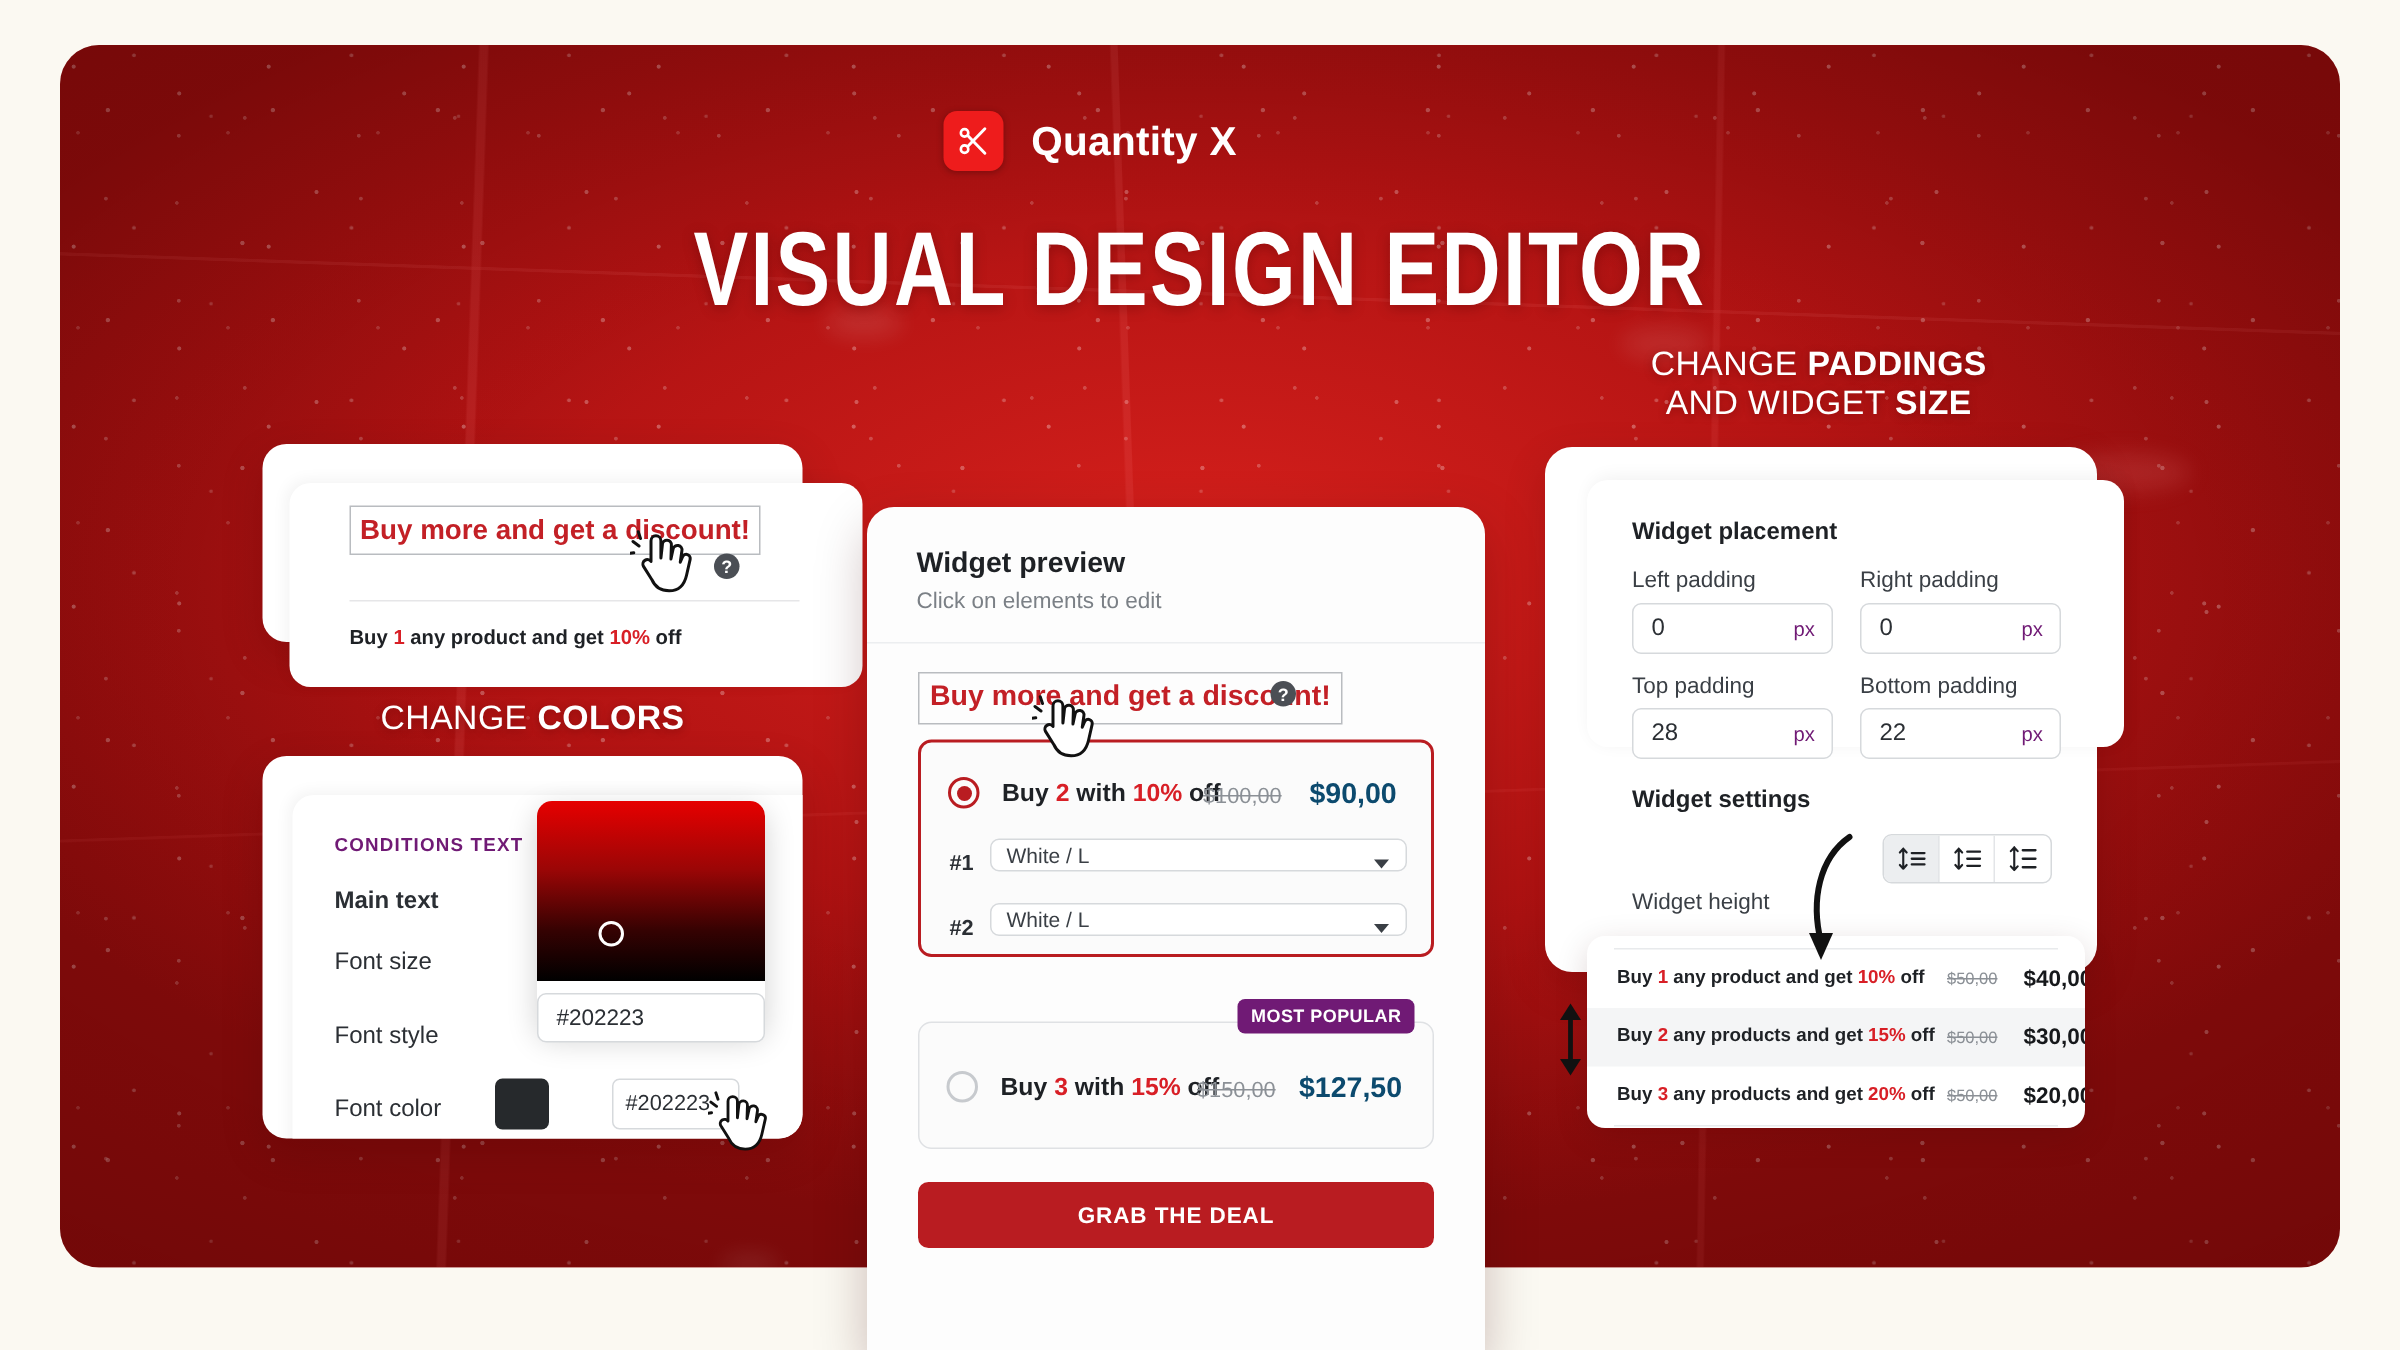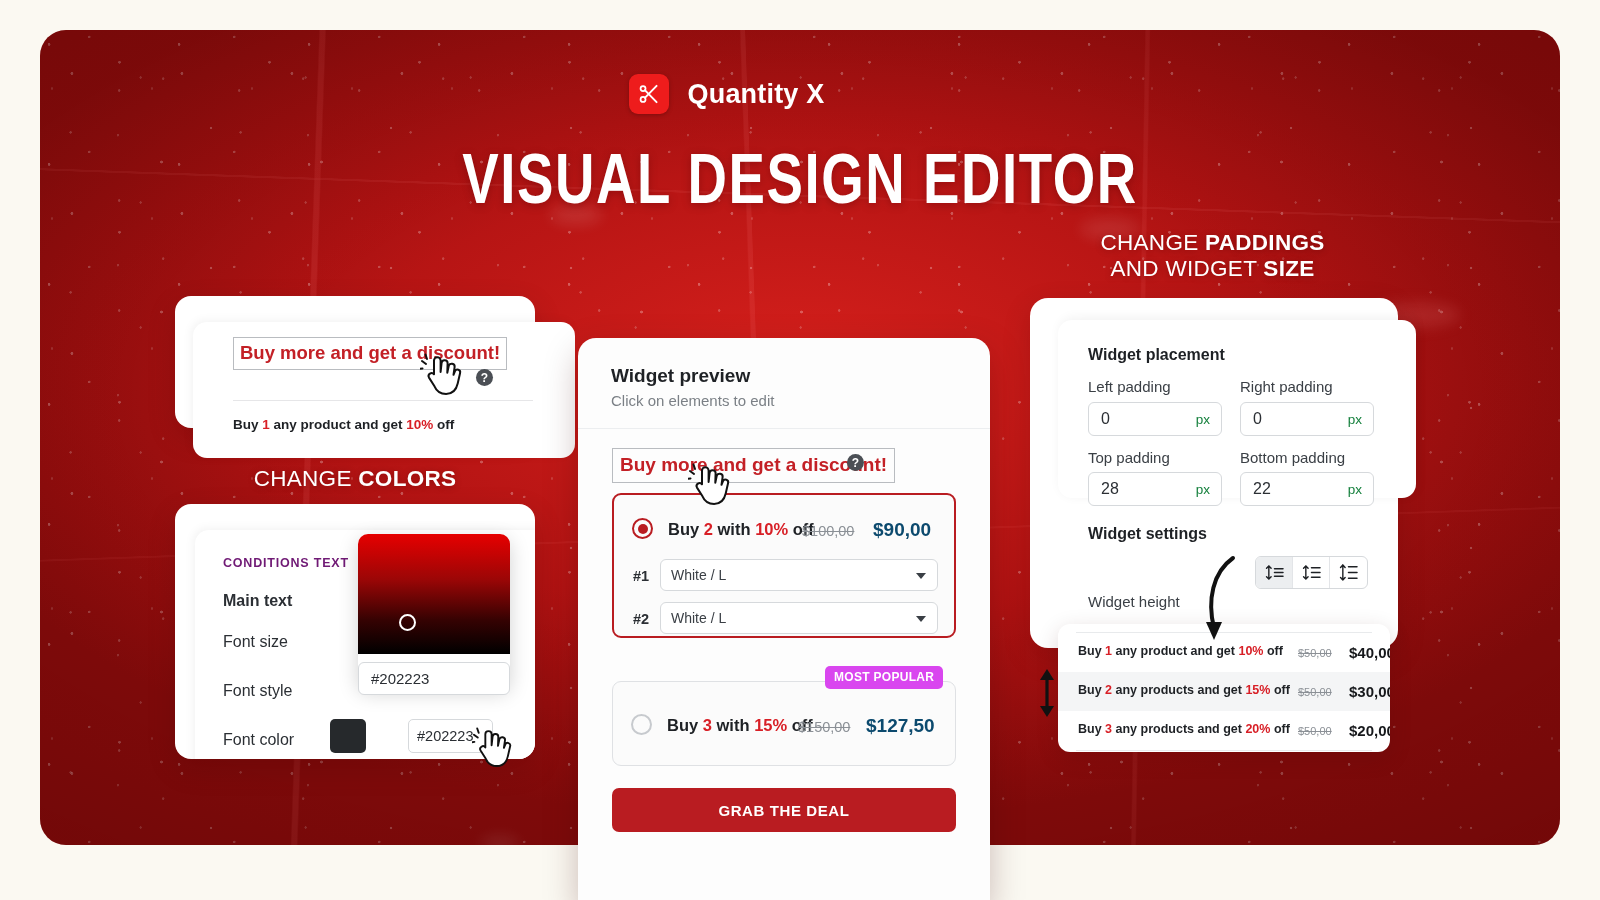--- a/index.html
+++ b/index.html
@@ -194,32 +194,32 @@
     border: 2px solid #b91c21; display: flex; align-items: center; justify-content: center;
   }
   .radio .dot { width: 10px; height: 10px; border-radius: 50%; background: #b91c21; }
   .radio.empty { border-color: #c7cace; }
   .tier-line { position: absolute; font-size: 16.5px; font-weight: bold; color: #1e2125; white-space: nowrap; }
   .tier-line .num, .tier-line .pct { color: #d81f26; }
   .price-old { position: absolute; font-size: 14.5px; color: #8b9096; text-decoration: line-through; white-space: nowrap; }
   .price-new { position: absolute; font-size: 19px; font-weight: bold; color: #0c4a6e; white-space: nowrap; }
   .var-label { position: absolute; font-size: 14.5px; font-weight: bold; color: #2b2f34; }
   .select {
-    position: absolute; height: 32px; border: 1px solid #d6d9dc; border-radius: 6px;
+    position: absolute; height: 22px; border: 1px solid #d6d9dc; border-radius: 6px;
     background: #fff; display: flex; align-items: center; padding: 0 10px;
     font-size: 14px; color: #3a3f45;
   }
   .select .caret {
     position: absolute; right: 11px; top: 13px;
     width: 0; height: 0; border-left: 5px solid transparent;
     border-right: 5px solid transparent; border-top: 6px solid #3a3f45;
   }
   .badge-popular {
     position: absolute; left: 247px; top: 328px;
-    background: #d946ef; color: #fff; font-size: 12px; font-weight: bold;
+    background: #701a75; color: #fff; font-size: 12px; font-weight: bold;
     letter-spacing: .3px; padding: 4px 9px 5px; border-radius: 5px;
   }
   .cta {
     position: absolute; left: 34px; top: 450px; width: 344px; height: 44px;
     background: #b91c21; border-radius: 7px; color: #fff;
     font-size: 15px; font-weight: bold; letter-spacing: .6px;
     display: flex; align-items: center; justify-content: center;
   }
 
   
@@ -228,21 +228,21 @@
     position: absolute; left: 28px; top: 22px; right: -18px; bottom: 150px;
     background: #fff; border-radius: 14px; box-shadow: 2px -2px 12px rgba(0,0,0,.06);
   }
   .grp-title { position: absolute; font-size: 16px; font-weight: bold; color: #1e2125; }
   .fld-label { position: absolute; font-size: 15px; color: #3a3f45; }
   .num-field {
     position: absolute; width: 134px; height: 34px;
     border: 1px solid #d6d9dc; border-radius: 6px; background: #fff;
   }
   .num-field .val { position: absolute; left: 12px; top: 7px; font-size: 16px; color: #2b2f34; }
-  .num-field .unit { position: absolute; right: 11px; top: 9px; font-size: 13.5px; color: #15803d; }
+  .num-field .unit { position: absolute; right: 11px; top: 9px; font-size: 13.5px; color: #701a75; }
   .seg { position: absolute; display: flex; border: 1px solid #d6d9dc; border-radius: 6px; overflow: hidden; background: #fff; }
   .seg > div { width: 37px; height: 31px; display: flex; align-items: center; justify-content: center; border-right: 1px solid #e3e5e8; }
   .seg > div:last-child { border-right: none; }
   .seg > div.active { background: #eceef0; }
 
   .tier-list {
     position: absolute; left: 1058px; top: 624px; width: 332px; height: 128px;
     background: #fff; border-radius: 12px; z-index: 9;
     box-shadow: 0 6px 22px rgba(60,0,0,.16); overflow: hidden;
   }

